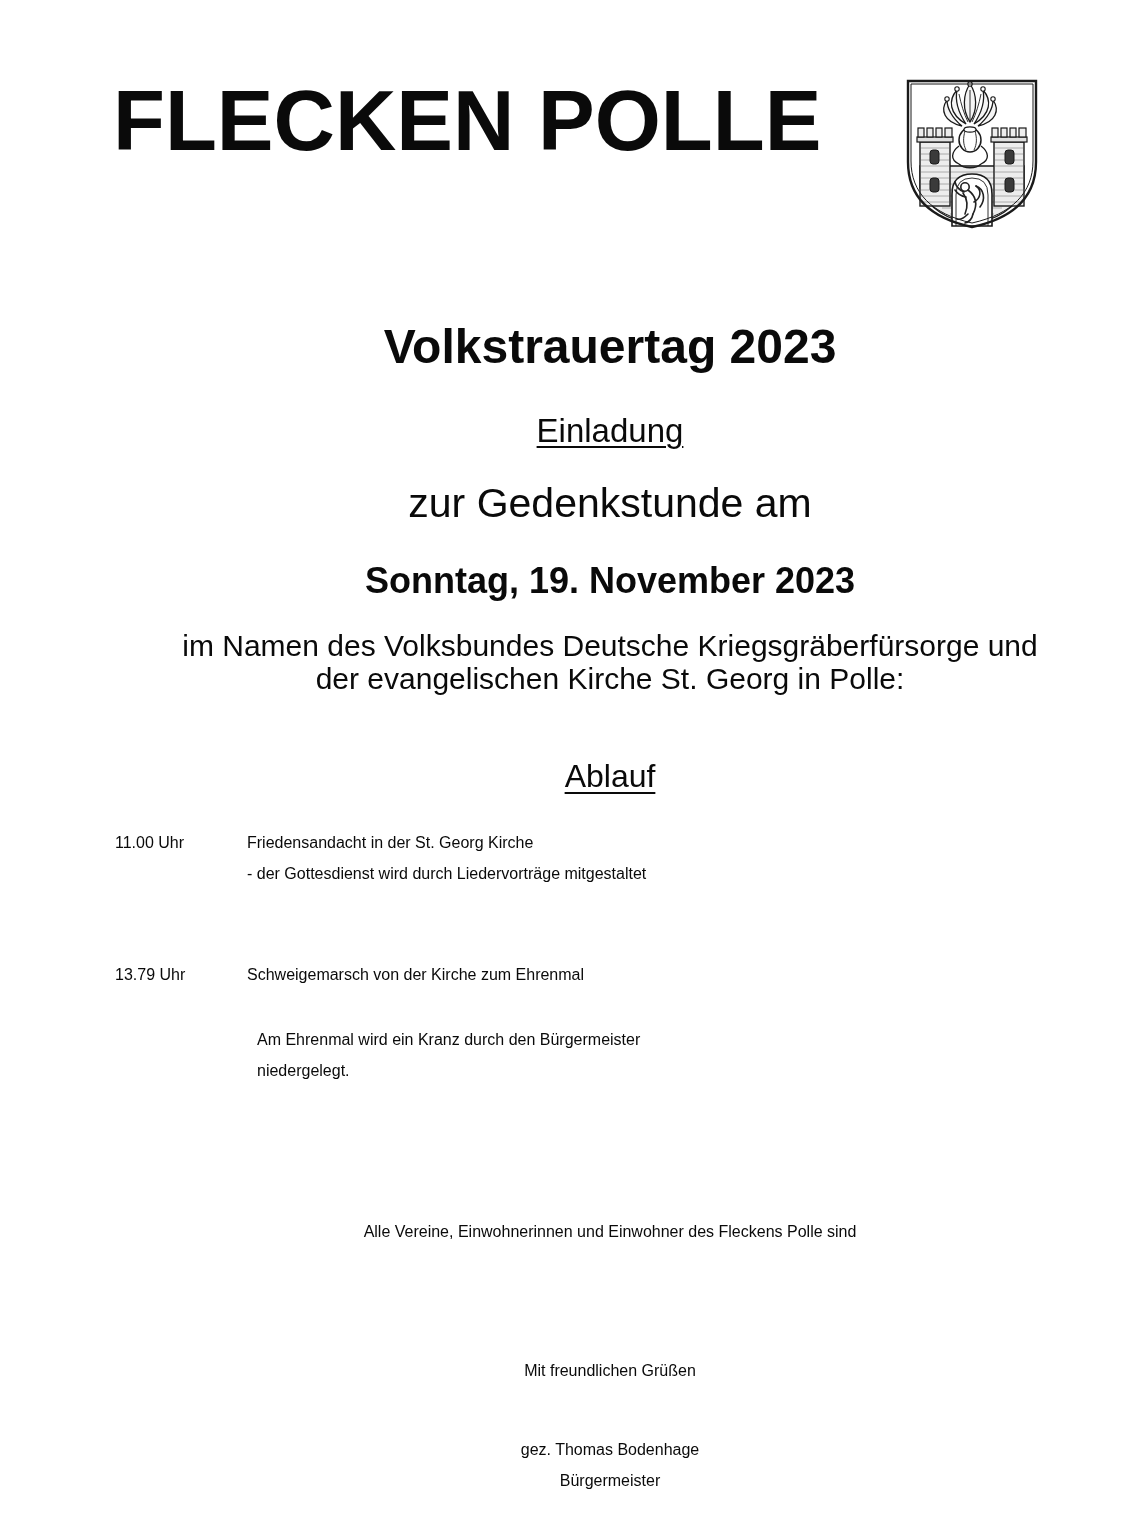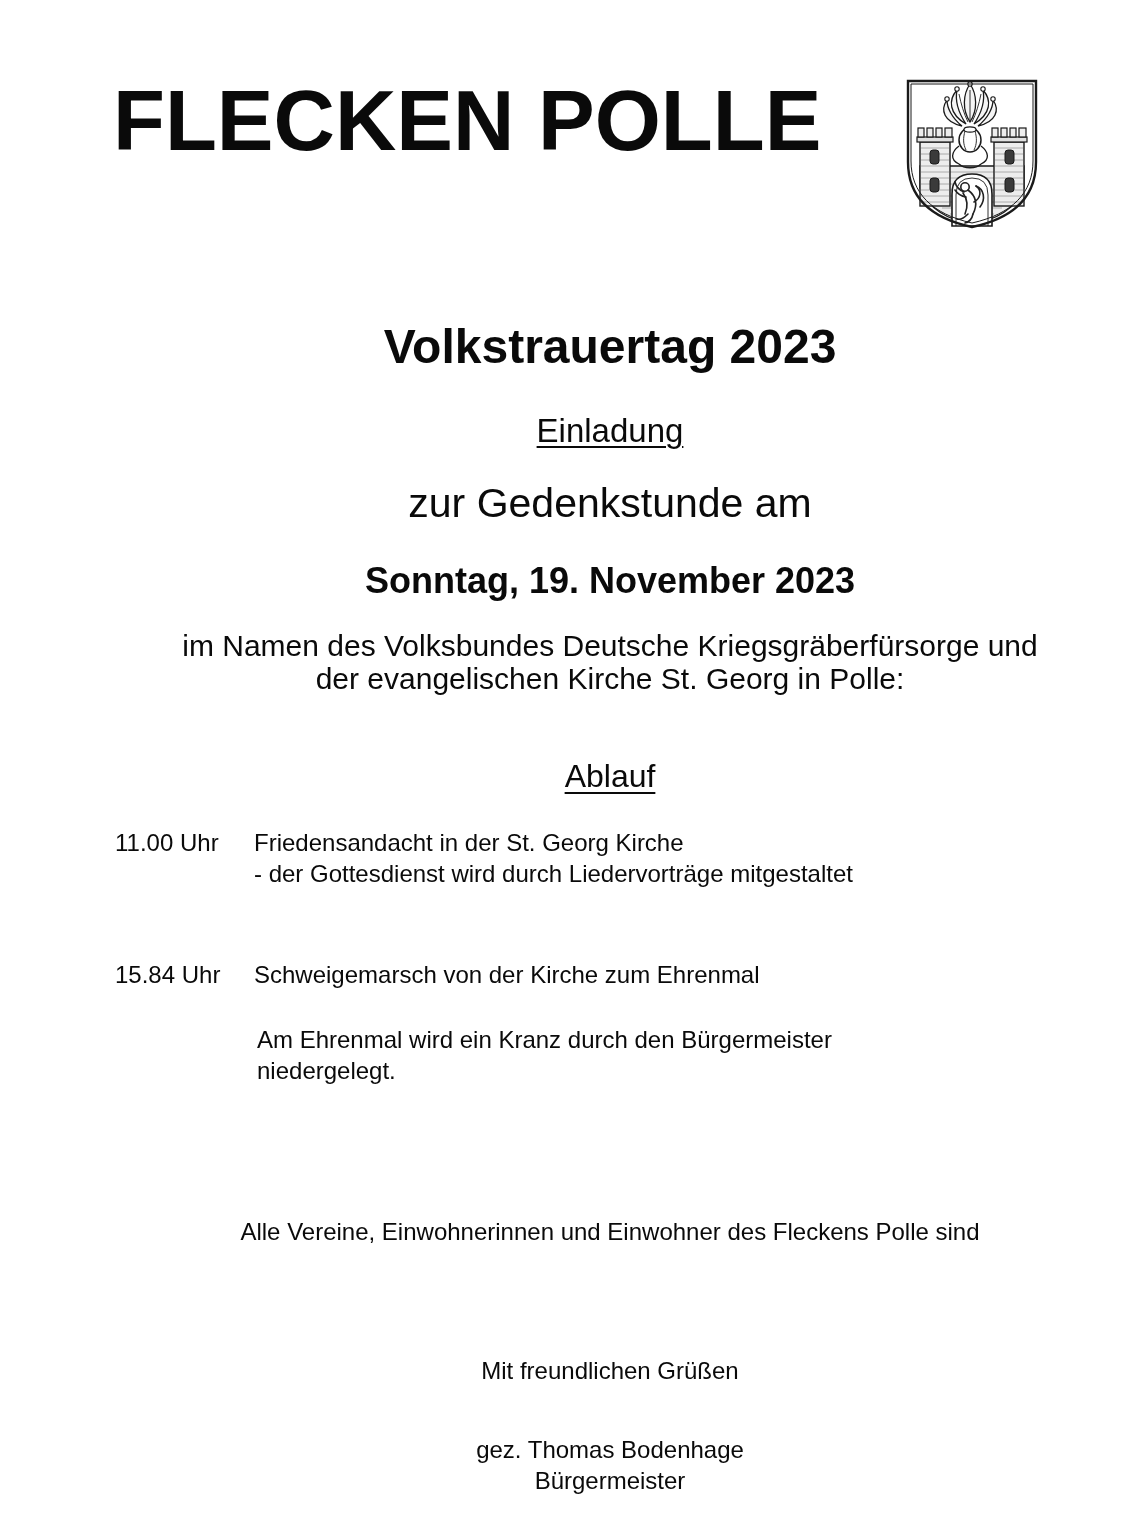--- a/index.html
+++ b/index.html
@@ -38,25 +38,25 @@
   .date-line { top: 563px; font-size: 36px; font-weight: bold; line-height: 1; }
   .organizer { top: 629px; font-size: 30px; line-height: 33px; }
 
   .schedule-heading {
     top: 760px; font-size: 32px; line-height: 1;
     text-decoration: underline;
     text-decoration-thickness: 2px;
     text-underline-offset: 5px;
   }
 
-  .body-text { font-size: 24px; line-height: 31px; }
+  .body-text { font-size: 16px; line-height: 31px; }
   .sched-row-1 { top: 827px; }
   .sched-row-2 { top: 959px; }
   .sched-time { left: 115px; }
-  .sched-desc { left: 254px; }
+  .sched-desc { left: 247px; }
   .note-1 { top: 1024px; left: 257px; }
   .note-2 { top: 1121px; left: 257px; }
 
   .closing { top: 1216px; }
   .greeting { top: 1355px; }
   .signature { top: 1434px; }
 </style>
 </head>
 <body>
 
@@ -191,21 +191,21 @@
 
   <div>
     <div class="abs body-text sched-row-1 sched-time">11.00 Uhr</div>
     <div class="abs body-text sched-row-1 sched-desc">
       <span>Friedensandacht in der St. Georg Kirche</span><br>
       <span>- der Gottesdienst wird durch Liedervorträge mitgestaltet</span>
     </div>
   </div>
 
   <div>
-    <div class="abs body-text sched-row-2 sched-time">15.84 Uhr</div>
+    <div class="abs body-text sched-row-2 sched-time">13.79 Uhr</div>
     <div class="abs body-text sched-row-2 sched-desc">Schweigemarsch von der Kirche zum Ehrenmal</div>
   </div>
 
   <div class="abs body-text note-1">
     <span>Am Ehrenmal wird ein Kranz durch den Bürgermeister</span><br>
     <span>niedergelegt.</span>
   </div>
 
 
   <div class="abs centered body-text closing">

